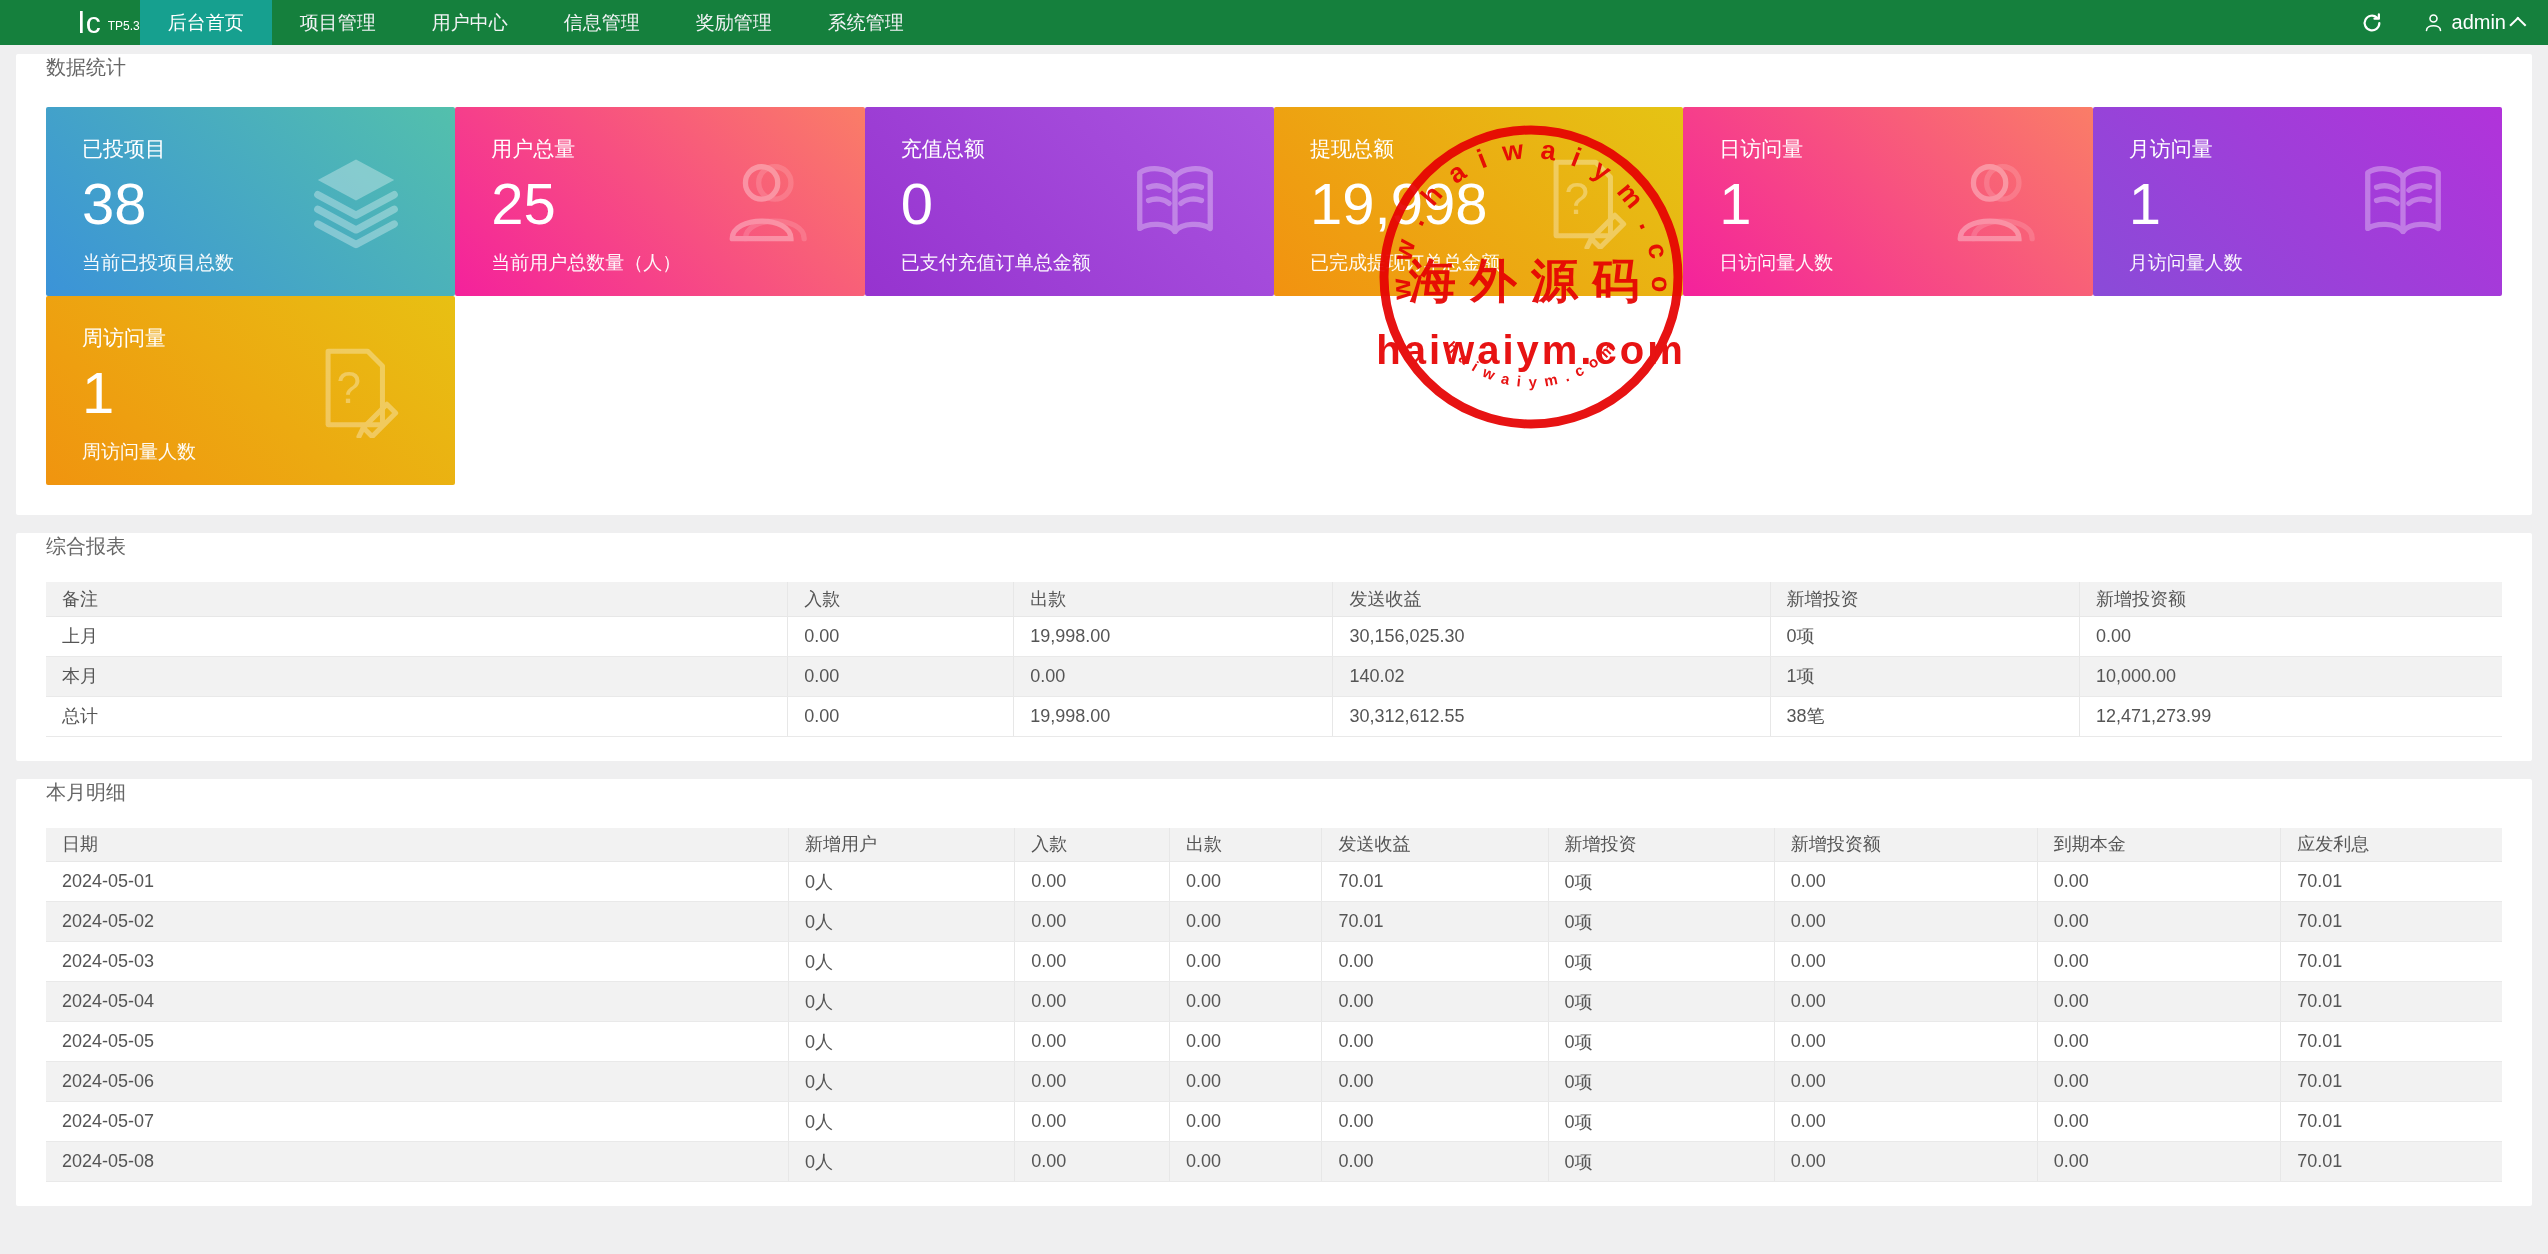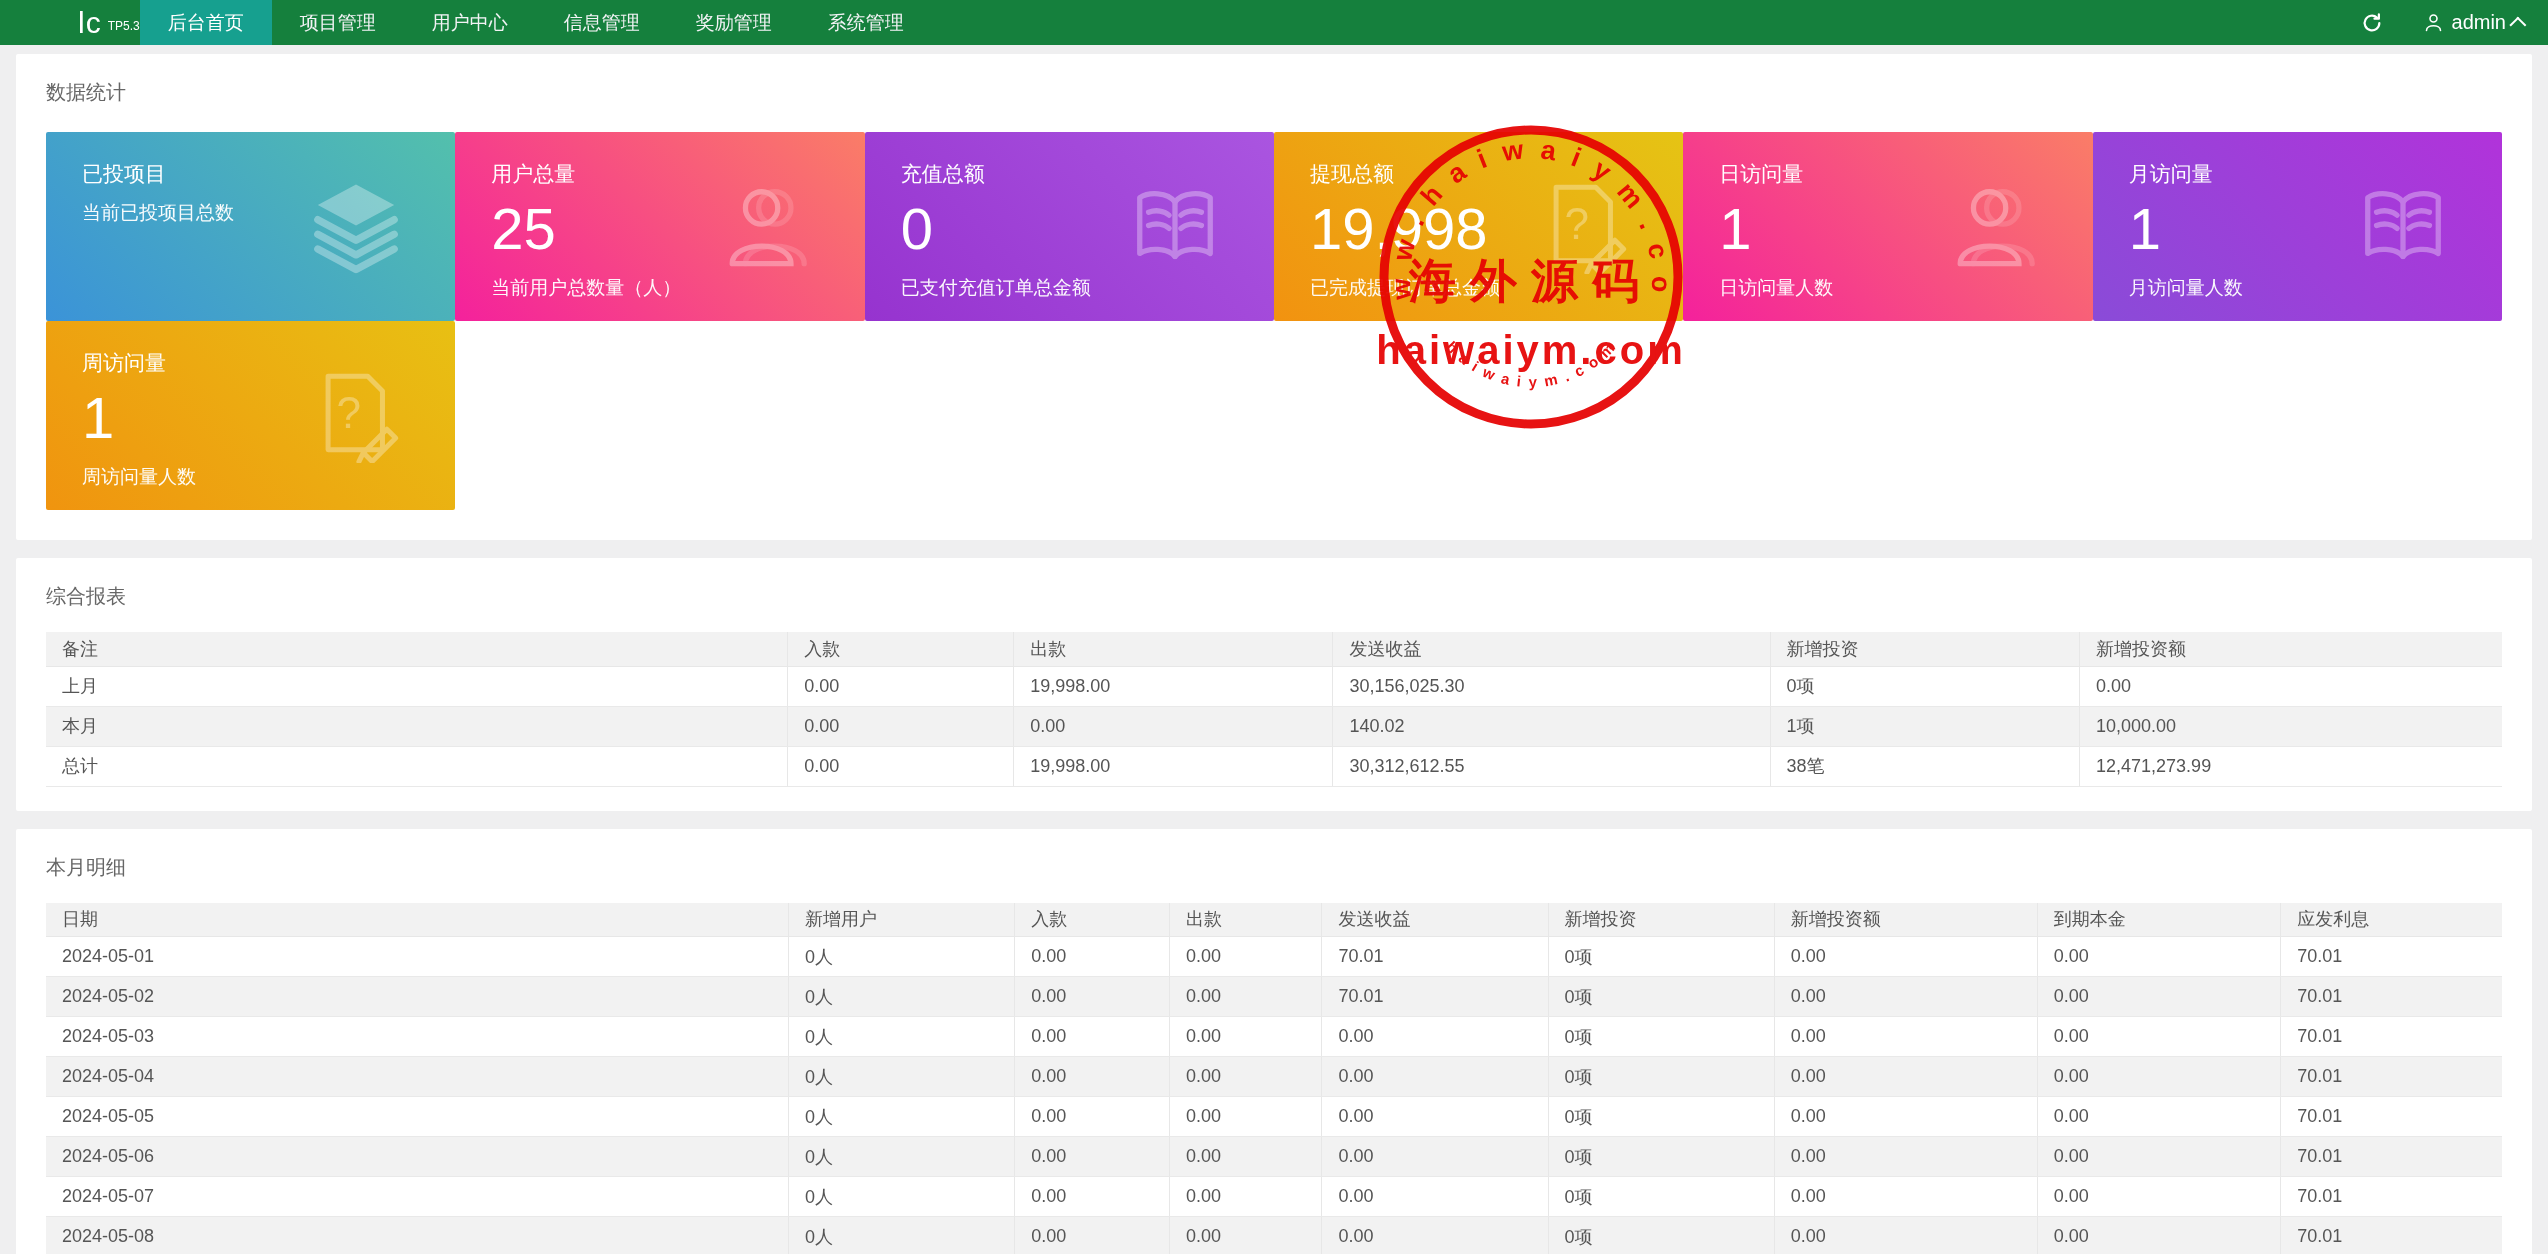--- a/index.html
+++ b/index.html
@@ -22,21 +22,21 @@
     white-space:nowrap;
   }
   .menu-item.active { background:#16a08f; color:#fff; }
   .nav-right { margin-left:auto; display:flex; align-items:center; gap:38px; margin-right:22px; }
   .nav-icon-btn { width:26px; height:26px; display:flex; align-items:center; justify-content:center; cursor:pointer; }
   .user-box { display:flex; align-items:center; gap:8px; font-size:20px; cursor:pointer; }
   .caret-up { width:12px; height:12px; border-left:2px solid #fff; border-top:2px solid #fff; transform:rotate(45deg) translateY(3px); }
   
   .panel { margin:18px 16px 0; background:#fff; border-radius:2px; padding:0 30px 24px; }
   .panel--first { margin-top:9px; padding-bottom:30px; }
-  .panel-title { padding-top:25px; font-size:20px; color:#666; }
+  .panel-title { font-size:20px; color:#666; }
   
   .cards { margin-top:26px; display:grid; grid-template-columns:repeat(6,1fr); }
   .stat-card {
     height:189px; border-radius:2px; position:relative; color:#fff;
     padding:28px 36px; overflow:hidden;
   }
   .card-title { font-size:21px; }
   .card-value { font-size:58px; font-weight:400; margin-top:8px; line-height:1.15; }
   .card-desc { font-size:19px; margin-top:12px; opacity:.96; }
   .card-icon { position:absolute; right:52px; top:50%; transform:translateY(-50%); width:94px; height:94px; color:#fff; opacity:.32; }
@@ -89,20 +89,21 @@
     </div>
   </div>
 </nav>
 
 <section class="panel panel--first">
   <div class="panel-title">数据统计</div>
   <div class="cards">
 
     <div class="stat-card" style="background: linear-gradient(45deg, rgb(59, 147, 216), rgb(83, 192, 172));">
       <div class="card-title">已投项目</div>
+      <div class="card-value">38</div>
       <div class="card-desc">当前已投项目总数</div>
       <span class="card-icon">
         <svg viewBox="0 0 64 64">
           <path d="M32 3 L58 17 L32 31 L6 17 Z" fill="currentColor"></path>
           <path d="M6 27 L32 41 L58 27" fill="none" stroke="currentColor" stroke-width="5" stroke-linecap="round" stroke-linejoin="round"></path>
           <path d="M6 37 L32 51 L58 37" fill="none" stroke="currentColor" stroke-width="5" stroke-linecap="round" stroke-linejoin="round"></path>
           <path d="M6 47 L32 61 L58 47" fill="none" stroke="currentColor" stroke-width="5" stroke-linecap="round" stroke-linejoin="round"></path>
         </svg>
       </span>
     </div>

